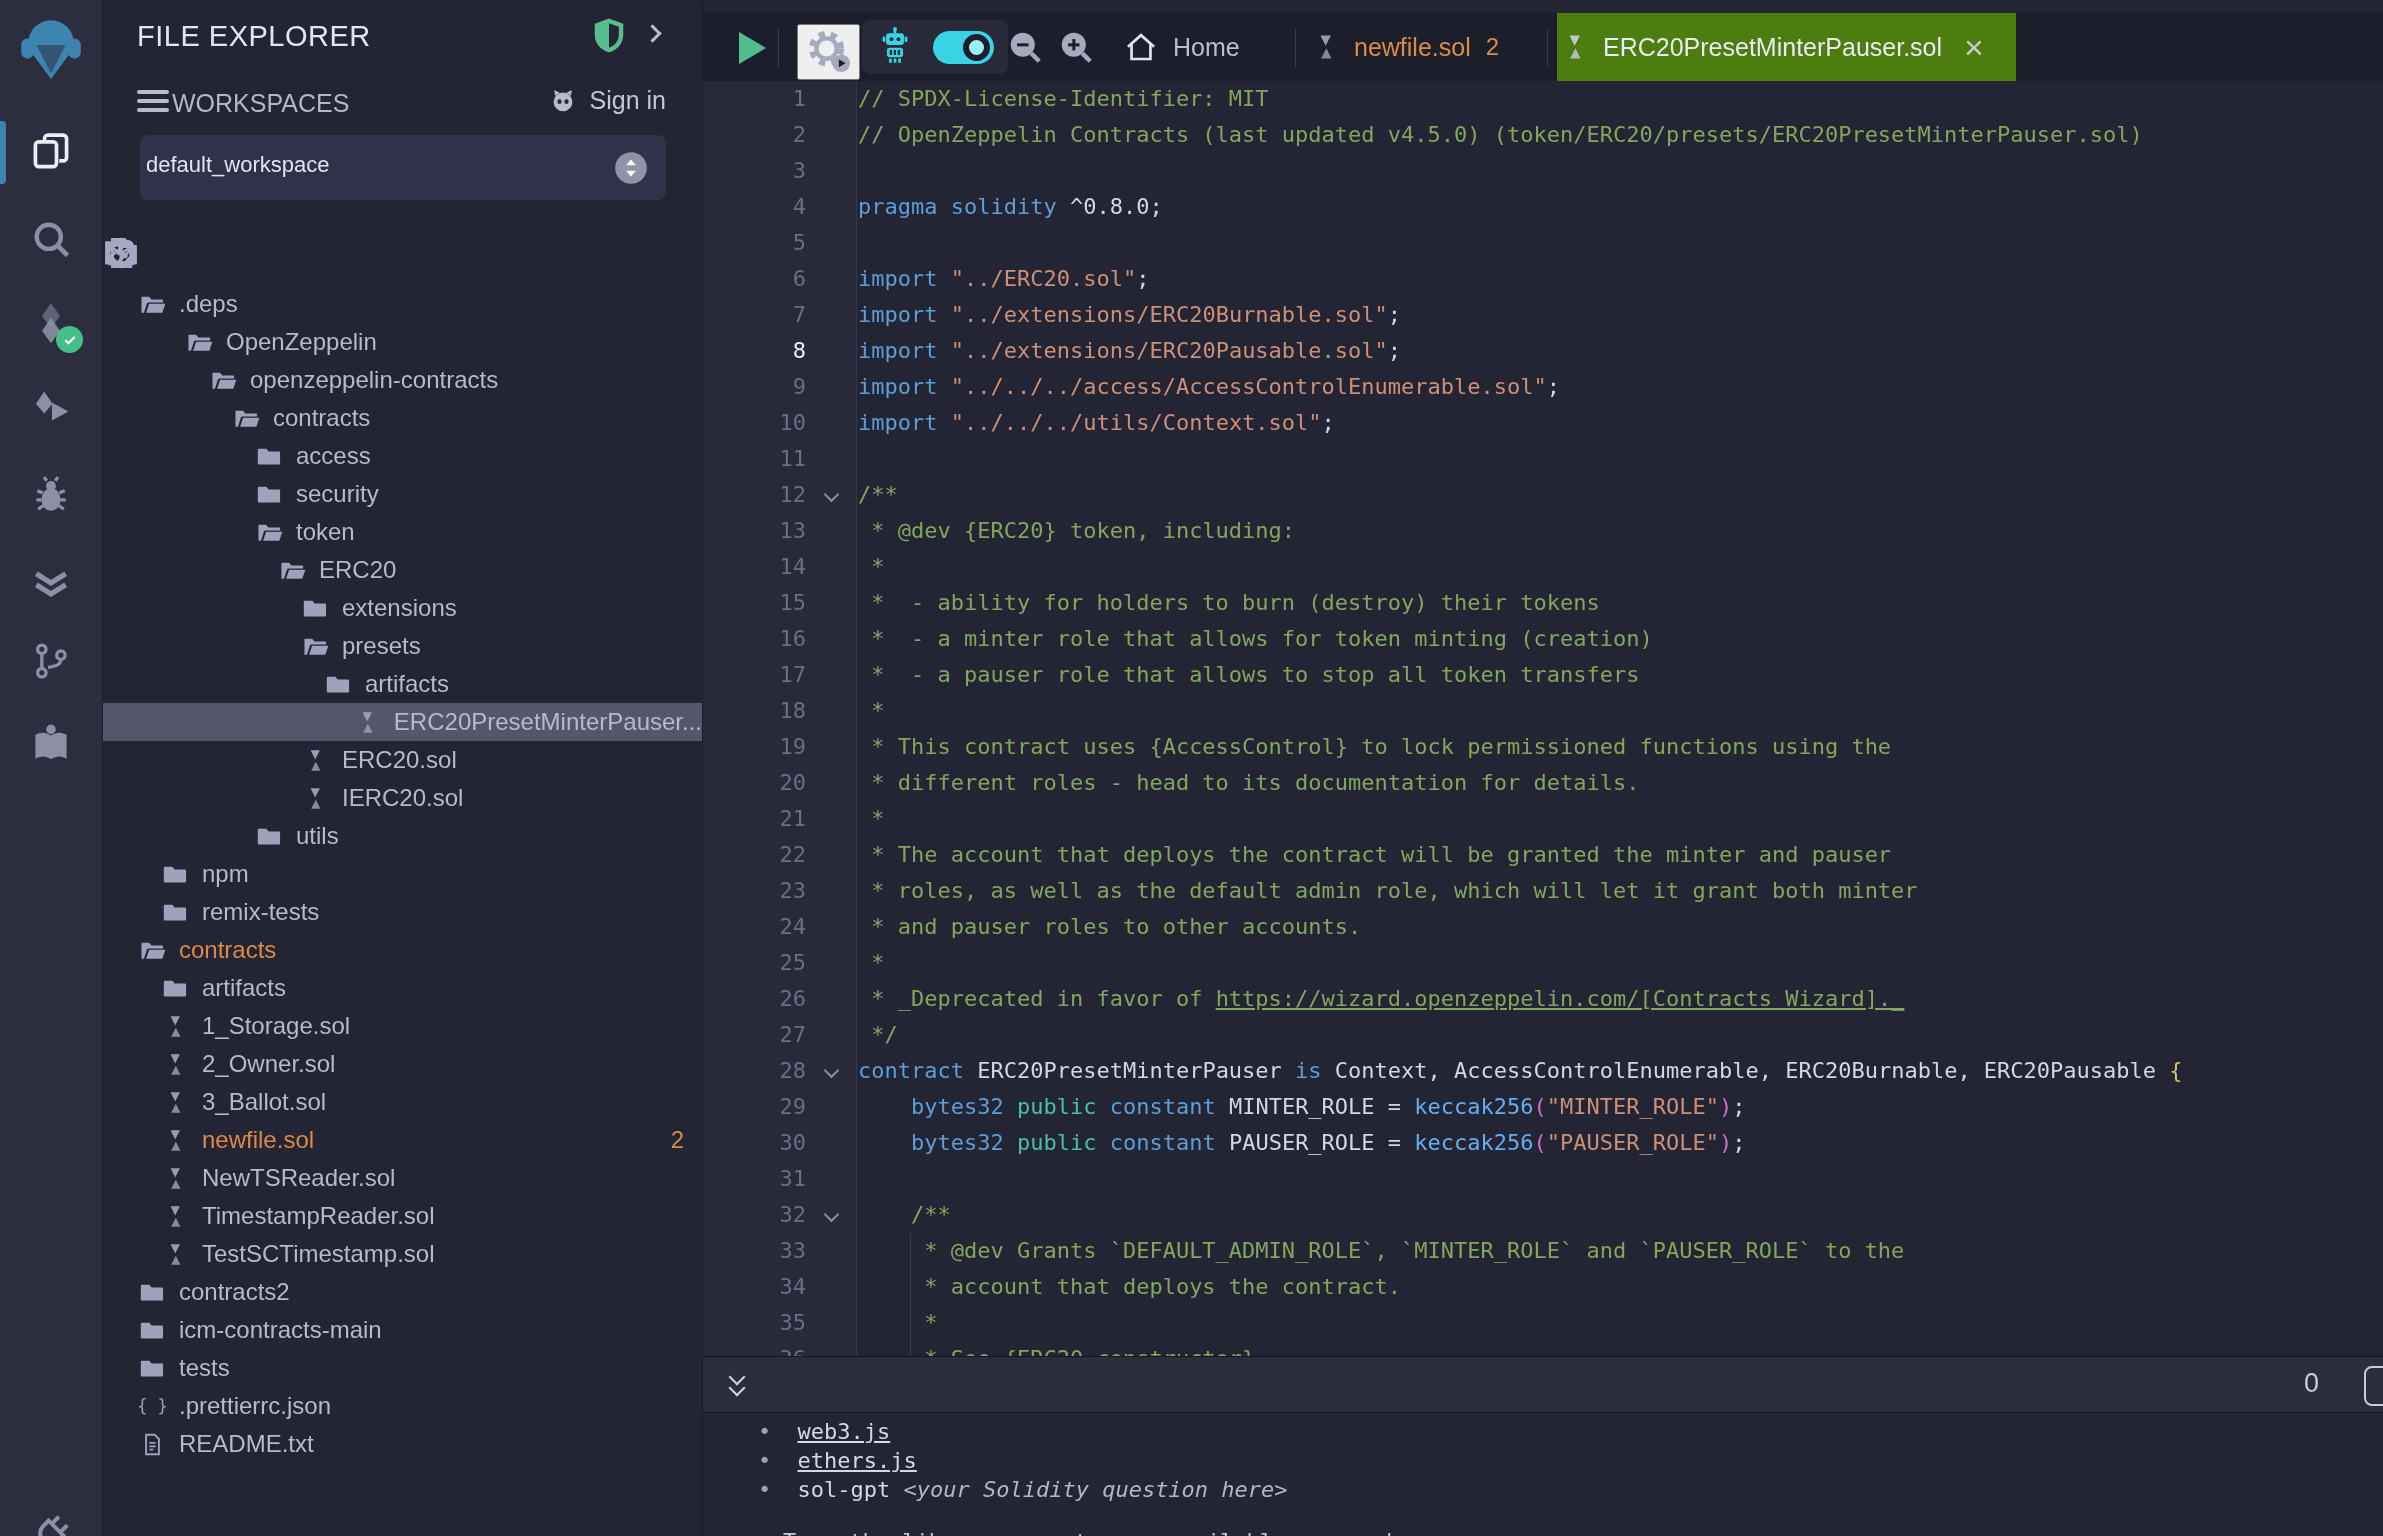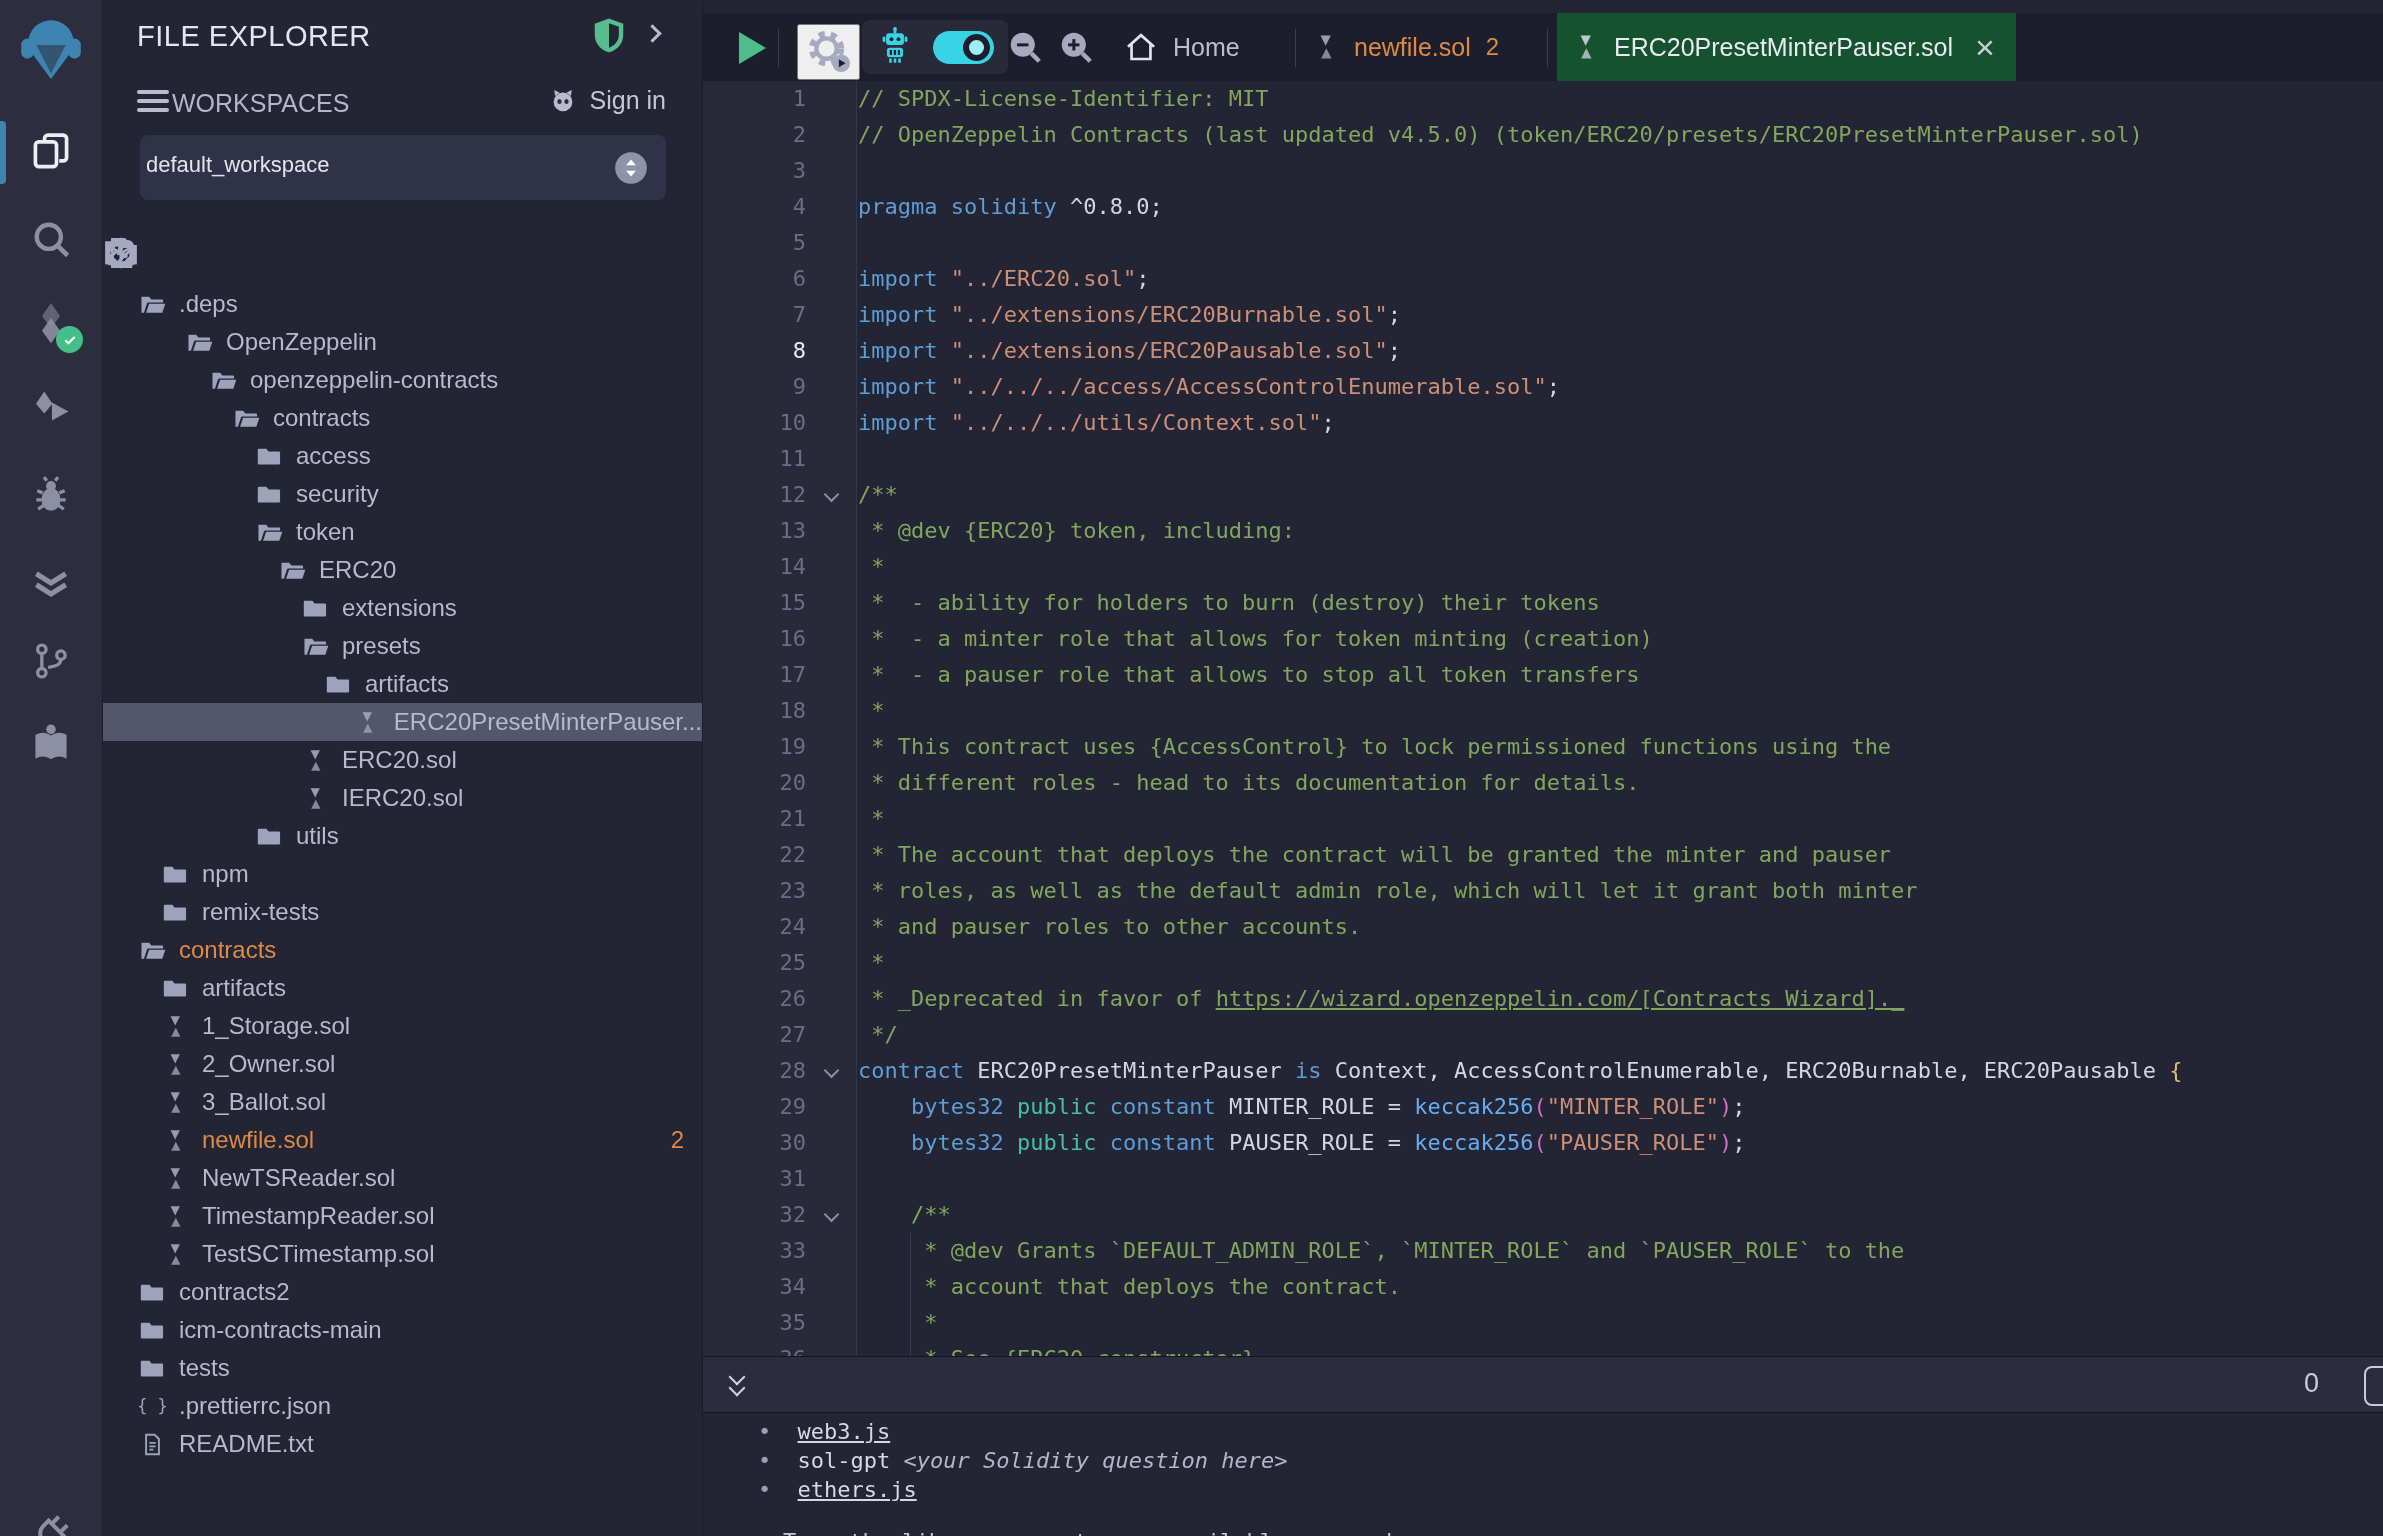--- a/index.html
+++ b/index.html
@@ -58,21 +58,21 @@
   .gear-btn{position:absolute;left:94px;top:11px;cursor:pointer;color:#a7aabf;}
   .ai-group{position:absolute;left:159px;top:7px;width:146px;height:54px;background:#282939;border-radius:8px;}
   .robot{position:absolute;left:12px;top:6px;cursor:pointer;}
   .toggle{position:absolute;left:71px;top:11px;width:61px;height:33px;background:#38d4e6;border-radius:17px;cursor:pointer;}
   .toggle .knob{position:absolute;right:4px;top:3px;width:27px;height:27px;border-radius:50%;border:6px solid #1d1e2b;background:#9eeef7;}
   .zoom-btn{position:absolute;top:15px;background:none;border:none;padding:0;cursor:pointer;color:#a7aabf;}
   .home-tab{position:absolute;left:420px;top:0;height:68px;display:flex;align-items:center;gap:14px;cursor:pointer;}
   .home-label{font-size:25px;color:#bcbed0;}
   .tab{position:absolute;top:0;height:68px;display:flex;align-items:center;cursor:pointer;}
   .tab-newfile{left:608px;}
-  .tab-active{left:854px;width:459px;background:#14532d;padding-left:14px;}
+  .tab-active{left:854px;width:459px;background:#4d7c0f;padding-left:3px;}
   .tab svg{flex:none;}
   .tab-label{font-size:25px;margin-left:13px;white-space:nowrap;}
   .tab-newfile .tab-label{color:#dd8a45;}
   .tab-active .tab-label{color:#e9eaf3;}
   .tab-badge{font-size:24px;color:#dd8a45;margin-left:15px;}
   .tclose{margin-left:22px;font-size:27px;color:#c9ccd9;line-height:1;cursor:pointer;}
   .tclose::after{content:"×";font-size:34px;}
 
   
   .gutterbg{position:absolute;left:0;top:68px;width:154px;height:1275px;background:#282939;border-right:1px solid #34364c;}
@@ -966,25 +966,25 @@
           </span>
         <span class="term-count">0</span>
         <span class="term-search"></span>
       </div>
       <div class="term-list">
 
           <div class="t-item" data-u="1">
             <span class="t-main">web3.js</span><span class="t-it"></span>
           </div>
 
+          <div class="t-item" data-u="1">
+            <span class="t-main">ethers.js</span><span class="t-it"></span>
+          </div>
+
           <div class="t-item">
             <span class="t-main">sol-gpt </span><span class="t-it">&lt;your Solidity question here&gt;</span>
-          </div>
-
-          <div class="t-item" data-u="1">
-            <span class="t-main">ethers.js</span><span class="t-it"></span>
           </div>
         </div>
       <div class="term-hint">Type the library name to see available commands.</div>
     </div>
   </section>
 </div>
 
 
 </body></html>

